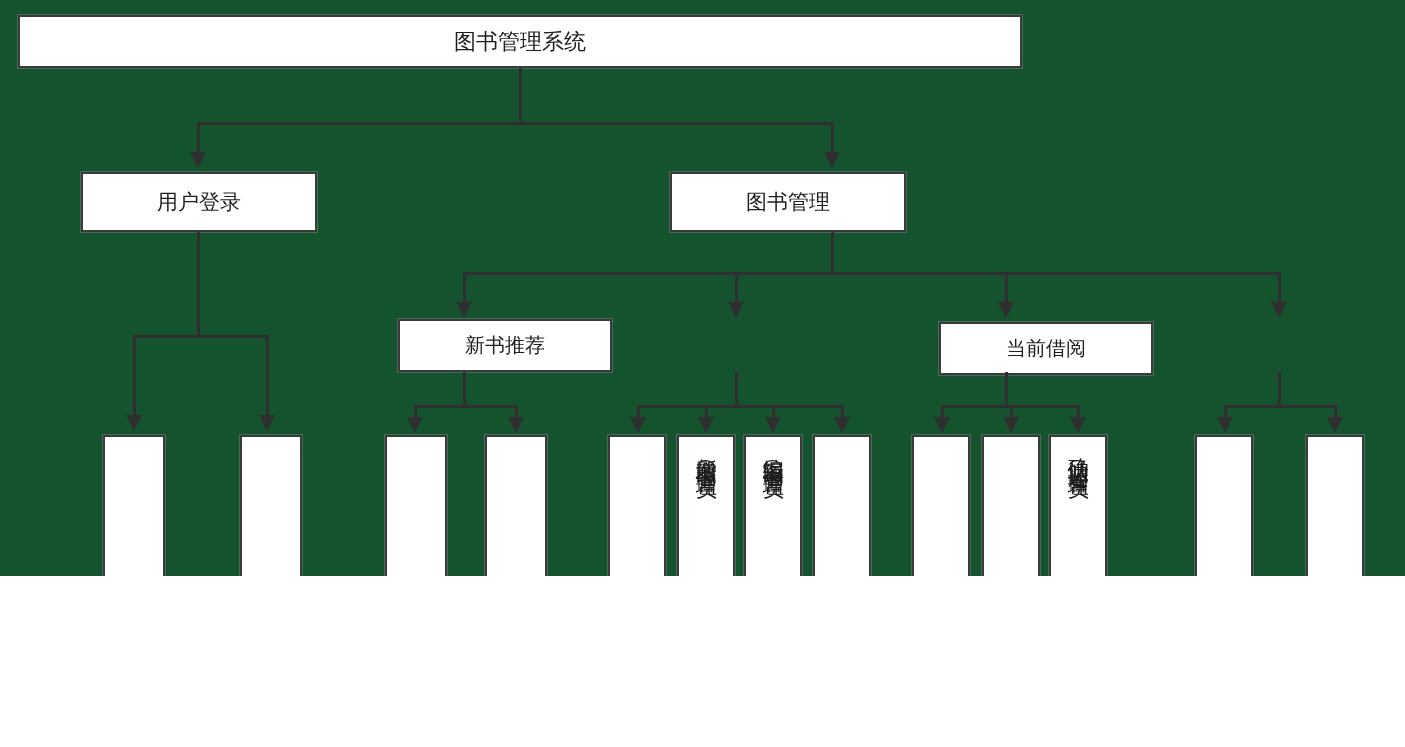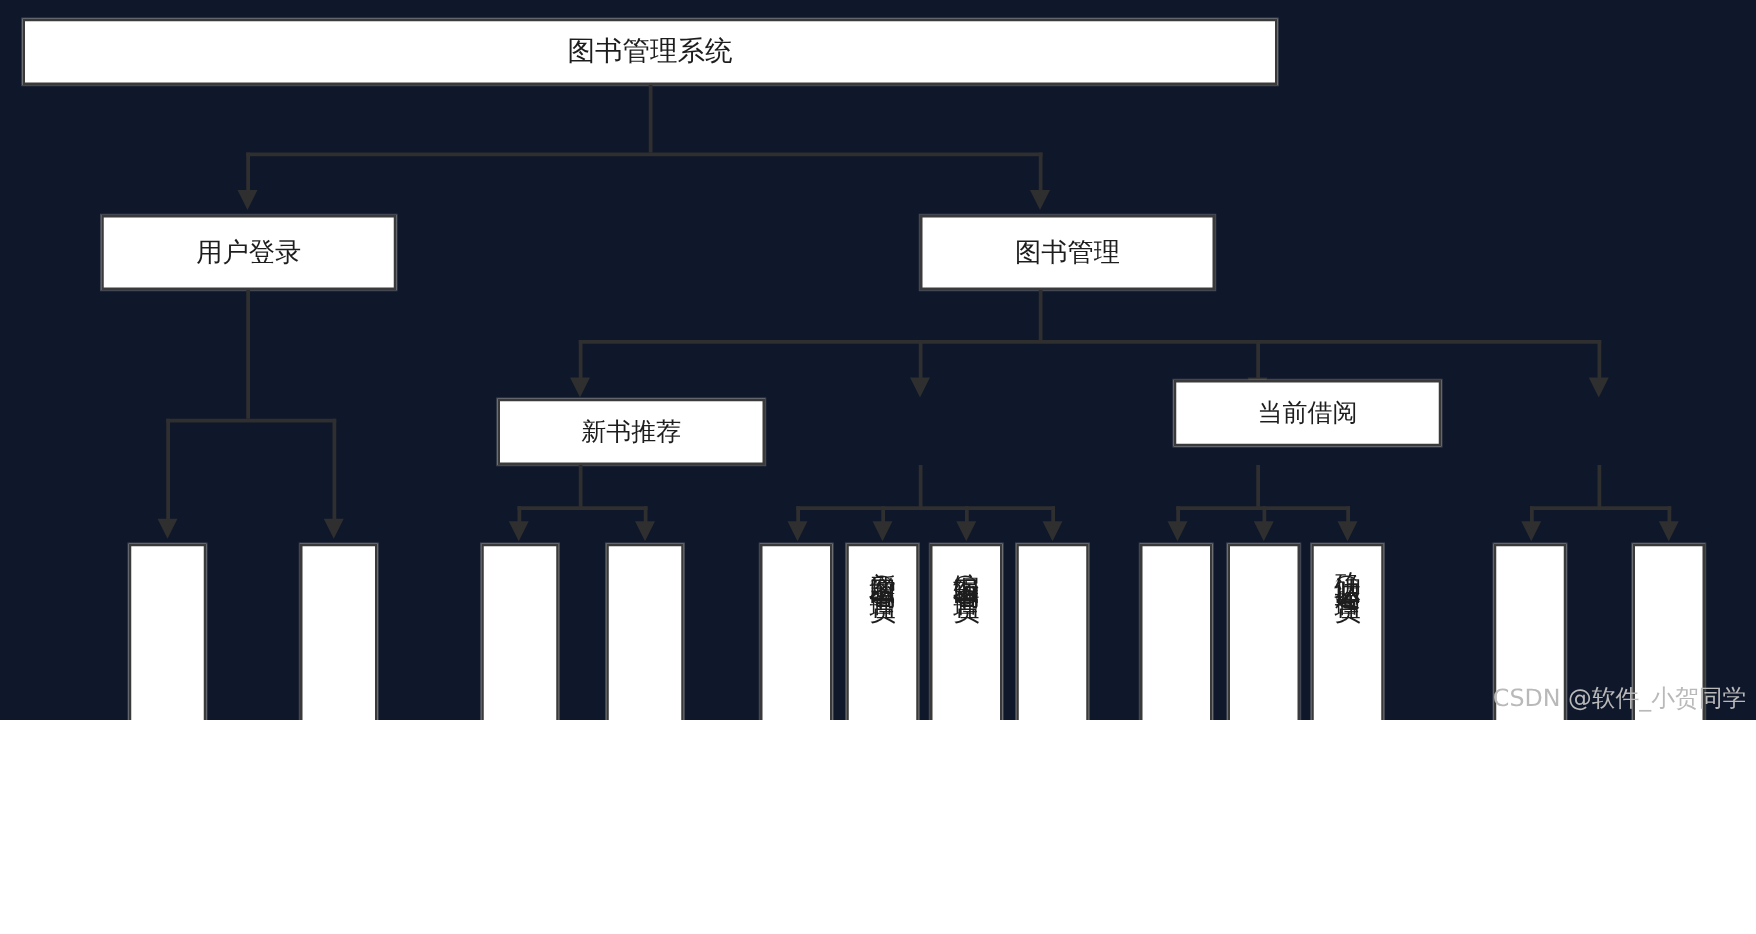--- a/index.html
+++ b/index.html
@@ -5,21 +5,21 @@
 <style>
   html,body{margin:0;padding:0;background:#ffffff;}
   body{
     font-family:"DejaVu Sans","Liberation Sans",sans-serif;
     color:#1a1a1a;
   }
   #canvas{
     position:relative;
     width:1405px;
     height:576px;
-    background:#0f172a;
+    background:#14532d;
     overflow:hidden;
   }
   
   .node{
     position:absolute;
     box-sizing:border-box;
     background:#ffffff;
     border:2px solid #3a3a3a;
     box-shadow:0 0 0 1px rgba(150,150,150,0.38);
     display:flex;
@@ -88,21 +88,21 @@
   <div class="edge v" style="left:197px; top:122px; width:3px; height:32px;"></div>
   <div class="arrow" style="left:190px; top:152px;"></div>
 
   <div class="edge v" style="left:831px; top:122px; width:3px; height:32px;"></div>
   <div class="arrow" style="left:824px; top:152px;"></div>
 
   <div class="node level2" style="left:81px; top:172px; width:236px; height:60px;">
     <span>用户登录</span>
   </div>
 
-  <div class="node level2" style="left:736px; top:172px; width:236px; height:60px;">
+  <div class="node level2" style="left:670px; top:172px; width:236px; height:60px;">
     <span>图书管理</span>
   </div>
 
   <div class="edge v" style="left:197px; top:232px; width:3px; height:103px;"></div>
   <div class="edge h" style="left:133px; top:335px; width:136px; height:3px;"></div>
   <div class="edge v" style="left:133px; top:335px; width:3px; height:82px;"></div>
   <div class="arrow" style="left:126px; top:415px;"></div>
   <div class="edge v" style="left:266px; top:335px; width:3px; height:82px;"></div>
   <div class="arrow" style="left:259px; top:415px;"></div>
 
@@ -117,21 +117,21 @@
 
   <div class="edge v" style="left:1005px; top:272px; width:3px; height:32px;"></div>
   <div class="arrow" style="left:998px; top:302px;"></div>
 
   <div class="edge v" style="left:1278px; top:272px; width:3px; height:32px;"></div>
   <div class="arrow" style="left:1271px; top:302px;"></div>
 
   <div class="node level3" style="left:362px; top:319px; width:214px; height:53px;">
     <span>新书推荐</span>
   </div>
-  <div class="node level3" style="left:903px; top:304px; width:214px; height:53px;">
+  <div class="node level3" style="left:903px; top:322px; width:214px; height:53px;">
     <span>当前借阅</span>
   </div>
 
   <div class="edge v" style="left:463px; top:372px; width:3px; height:35px;"></div>
   <div class="edge h" style="left:414px; top:405px; width:104px; height:3px;"></div>
   <div class="edge v" style="left:414px; top:405px; width:3px; height:14px;"></div>
   <div class="arrow" style="left:407px; top:417px;"></div>
   <div class="edge v" style="left:515px; top:405px; width:3px; height:14px;"></div>
   <div class="arrow" style="left:508px; top:417px;"></div>
 
@@ -199,15 +199,14 @@
     <span>确认归还（管理员）</span>
   </div>
 
   <div class="node vert" style="left:1195px; top:435px; width:58px; height:298px;">
     <span>新增借阅记录</span>
   </div>
   <div class="node vert" style="left:1306px; top:435px; width:58px; height:298px;">
     <span>查询借阅记录</span>
   </div>
 
-  <div id="watermark">CSDN @软件_小贺同学</div>
 
 </div>
 
 </body></html>

